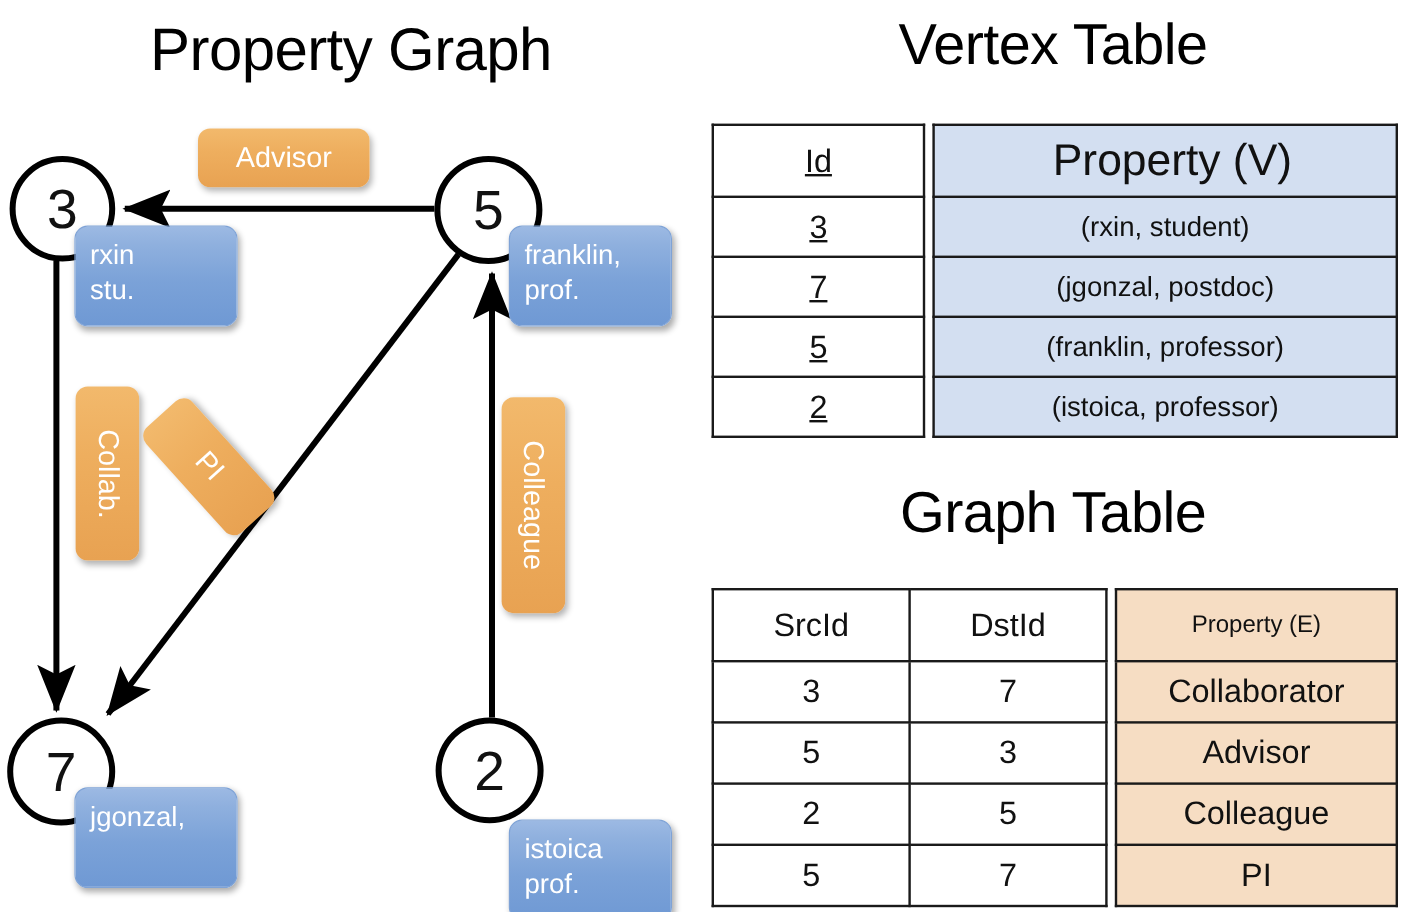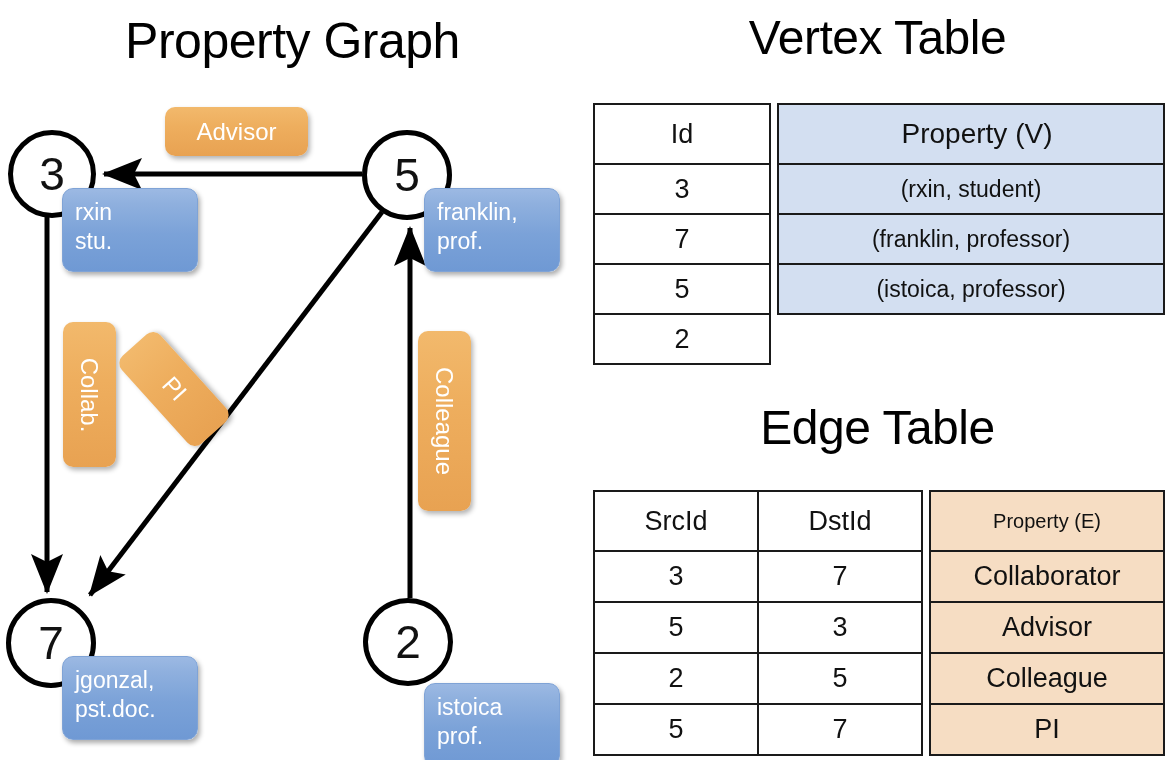--- a/index.html
+++ b/index.html
@@ -62,43 +62,43 @@
   .tbl{position:absolute;border-collapse:collapse;table-layout:fixed;}
   .tbl td,.tbl th{
     border:2px solid #1a1a1a;
     text-align:center;font-weight:400;
     font-family:"Liberation Sans", sans-serif;
     color:#111;
   }
   .hdr{font-weight:700;}
 
   #vt-left{left:593px;top:103px;width:178px;}
-  #vt-left td{height:46px;font-size:27px;}
+  #vt-left td{height:46px;font-size:27px;text-decoration:underline;}
   #vt-left td.hdr{height:56px;font-size:27px;}
 
   #vt-right{left:777px;top:103px;width:388px;}
   #vt-right td{height:46px;font-size:23px;background:#d3dff1;}
-  #vt-right td.hdr{height:56px;font-size:28px;background:#d3dff1;padding-left:13px;}
+  #vt-right td.hdr{height:56px;font-size:37px;background:#d3dff1;padding-left:13px;}
 
   #et-left{left:593px;top:490px;width:330px;}
   #et-left td{height:47px;font-size:27px;}
   #et-left td.hdr{height:56px;font-size:27px;}
 
   #et-right{left:929px;top:490px;width:236px;}
   #et-right td{height:47px;font-size:27px;background:#f6ddc3;}
   #et-right td.hdr{height:56px;font-size:20px;background:#f6ddc3;}
 </style>
 </head>
 <body>
 
 <div id="root">
 
   <div class="title" id="title-property-graph">Property Graph</div>
   <div class="title" id="title-vertex-table">Vertex Table</div>
-  <div class="title" id="title-edge-table">Edge Table</div>
+  <div class="title" id="title-edge-table">Graph Table</div>
 
   <div id="graph-panel">
 
     <svg id="graph-svg" viewBox="0 0 585 760">
       <defs>
         <marker id="ah" markerWidth="9" markerHeight="9" refX="7.6" refY="3.2" orient="auto" markerUnits="strokeWidth">
           <path d="M0,0 L8,3.2 L0,6.4 L1.6,3.2 z" fill="#000"></path>
         </marker>
       </defs>
 
@@ -121,21 +121,20 @@
       <div>stu.</div>
     </div>
 
     <div class="prop-box" style="left:424px;top:188px;width:136px;height:84px;">
       <div>franklin,</div>
       <div>prof.</div>
     </div>
 
     <div class="prop-box" style="left:62px;top:656px;width:136px;height:84px;">
       <div>jgonzal,</div>
-      <div>pst.doc.</div>
     </div>
 
     <div class="prop-box" style="left:424px;top:656px;width:136px;height:84px;margin-top:27px;">
       <div>istoica</div>
       <div>prof.</div>
     </div>
 
     <div class="edge-label" style="left:165px;top:107px;width:143px;height:49px;">
       <span>Advisor</span>
     </div>
@@ -175,20 +174,23 @@
 
   <table class="tbl" id="vt-right">
     <tbody>
         <tr>
       <td class="hdr">Property (V)</td>
     </tr>
     <tr>
       <td>(rxin, student)</td>
     </tr>
     <tr>
+      <td>(jgonzal, postdoc)</td>
+    </tr>
+    <tr>
       <td>(franklin, professor)</td>
     </tr>
     <tr>
       <td>(istoica, professor)</td>
     </tr>
   </tbody>
     </table>
 
   <table class="tbl" id="et-left">
     <tbody>

